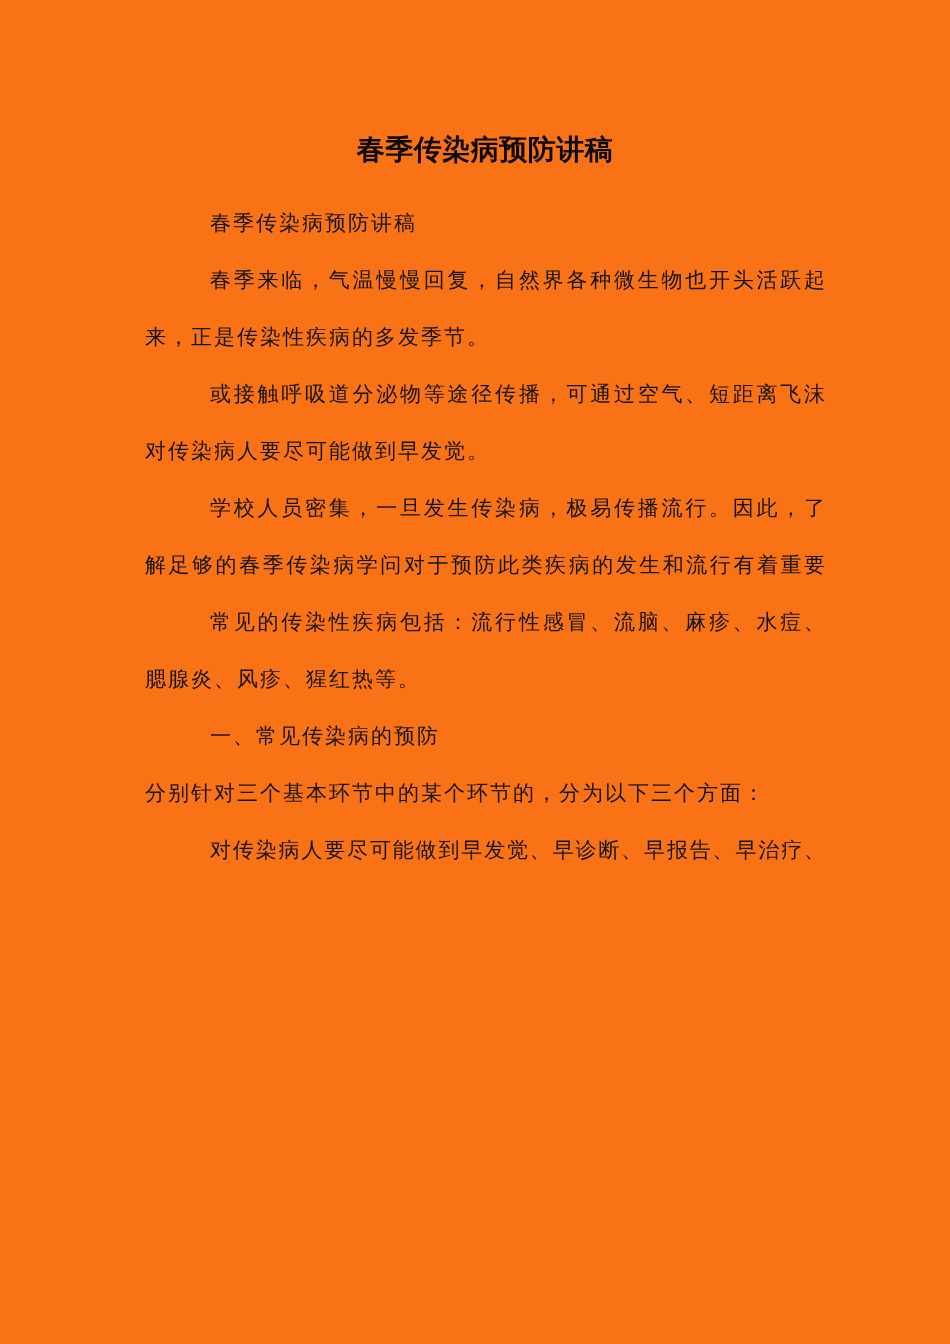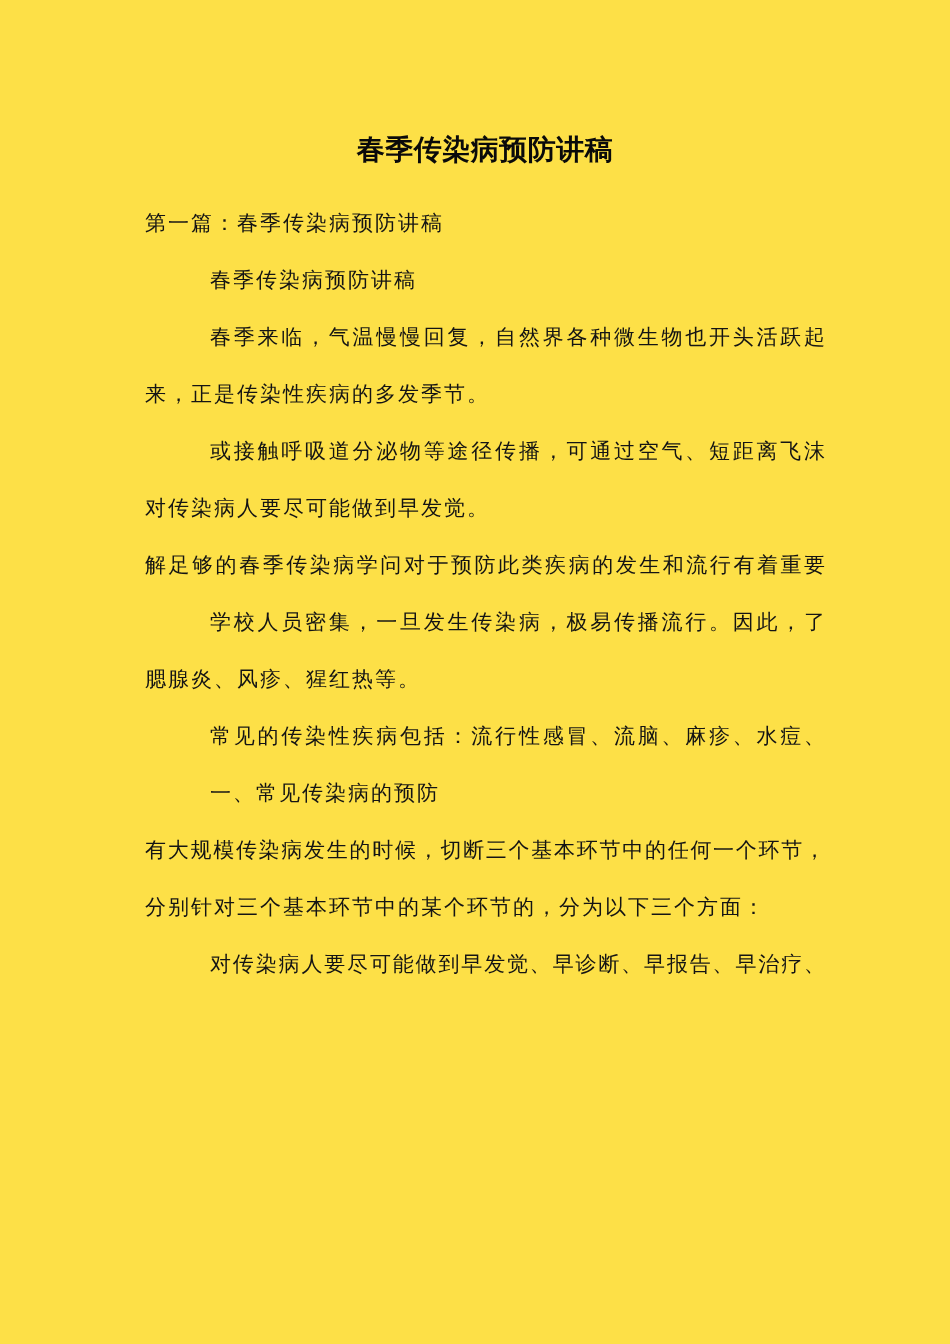--- a/index.html
+++ b/index.html
@@ -4,21 +4,21 @@
 <style>
   html, body {
     margin: 0;
     padding: 0;
     background: #ffffff;
   }
   .page {
     position: relative;
     width: 950px;
     height: 1344px;
-    background: #fde047;
+    background: #f97316;
     overflow: hidden;
     font-family: "Liberation Serif", "DejaVu Serif", serif;
     color: #141414;
   }
   .doc-title {
     position: absolute;
     left: 145px;
     top: 131px;
     width: 680px;
     margin: 0;
@@ -55,28 +55,26 @@
     text-justify: inter-character;
     font-family: Liberation Serif, serif;
   }
 </style>
 </head>
 <body>
 
 <div class="page">
   <h1 class="doc-title">春季传染病预防讲稿</h1>
   <div class="doc-body" id="doc-body">
-      <div class="line">第一篇：春季传染病预防讲稿</div>
       <div class="line indent">春季传染病预防讲稿</div>
       <div class="line indent justify">春季来临，气温慢慢回复，自然界各种微生物也开头活跃起</div>
       <div class="line">来，正是传染性疾病的多发季节。</div>
       <div class="line indent justify">或接触呼吸道分泌物等途径传播，可通过空气、短距离飞沫</div>
       <div class="line">对传染病人要尽可能做到早发觉。</div>
+      <div class="line indent justify">学校人员密集，一旦发生传染病，极易传播流行。因此，了</div>
       <div class="line justify">解足够的春季传染病学问对于预防此类疾病的发生和流行有着重要</div>
-      <div class="line indent justify">学校人员密集，一旦发生传染病，极易传播流行。因此，了</div>
+      <div class="line indent justify">常见的传染性疾病包括：流行性感冒、流脑、麻疹、水痘、</div>
       <div class="line">腮腺炎、风疹、猩红热等。</div>
-      <div class="line indent justify">常见的传染性疾病包括：流行性感冒、流脑、麻疹、水痘、</div>
       <div class="line indent">一、常见传染病的预防</div>
-      <div class="line justify">有大规模传染病发生的时候，切断三个基本环节中的任何一个环节，</div>
       <div class="line">分别针对三个基本环节中的某个环节的，分为以下三个方面：</div>
       <div class="line indent justify">对传染病人要尽可能做到早发觉、早诊断、早报告、早治疗、</div>
     </div>
 </div>
 
 </body></html>

